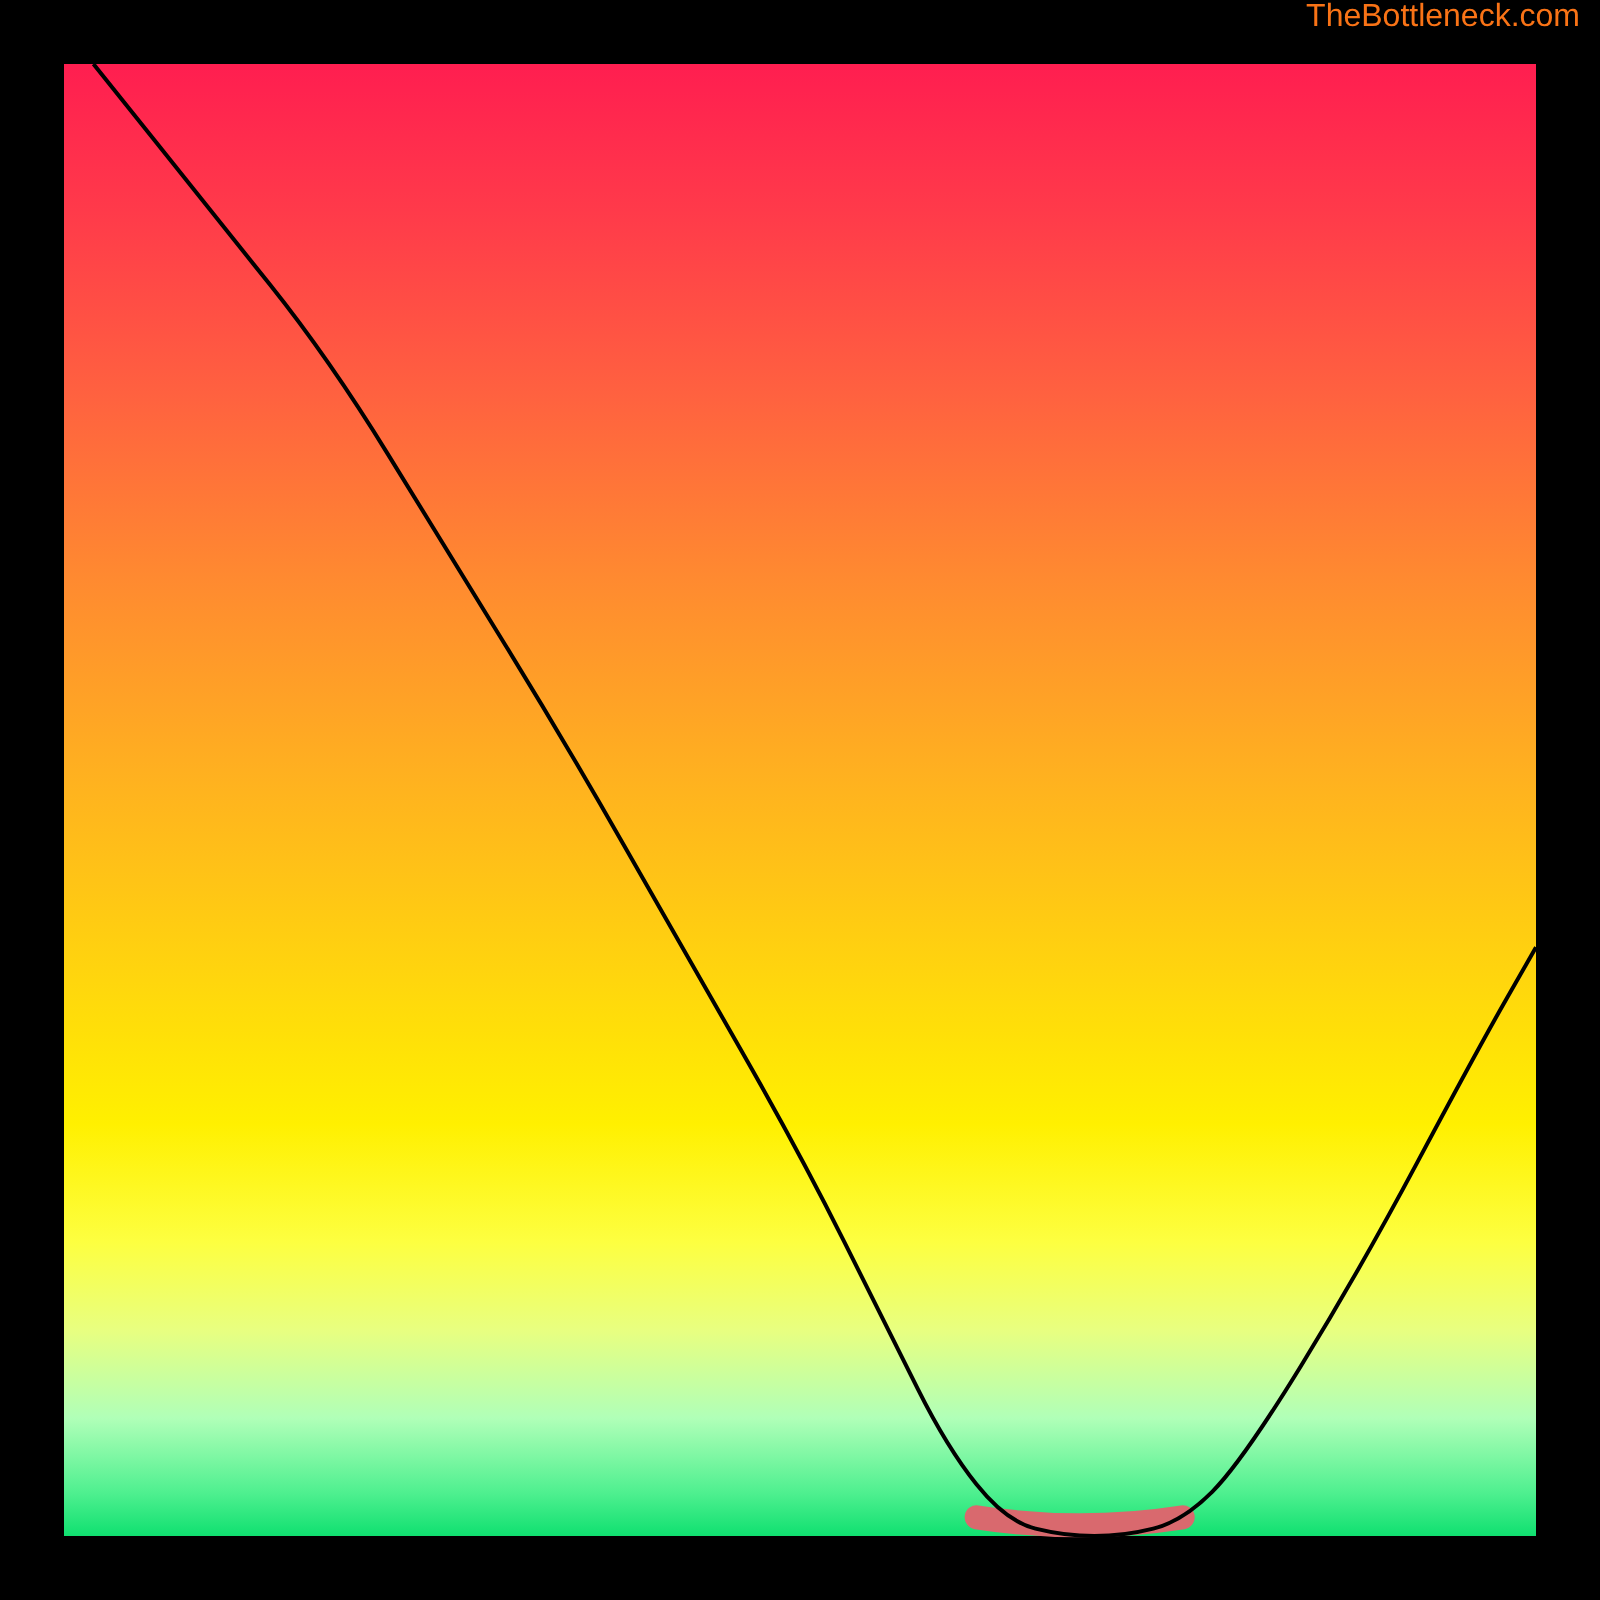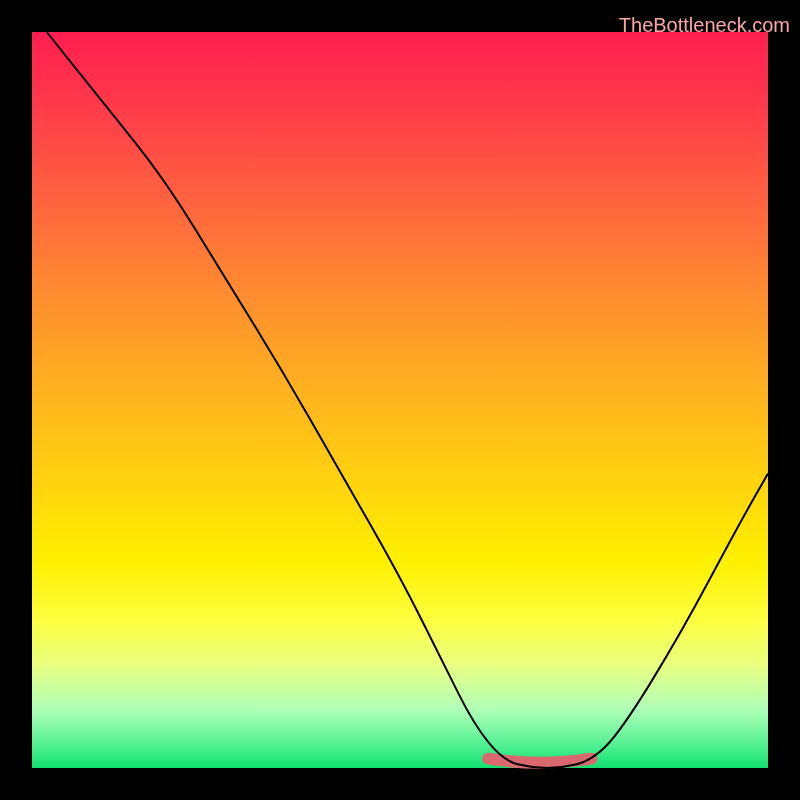--- a/index.html
+++ b/index.html
@@ -6,24 +6,24 @@
     margin: 0;
     padding: 0;
     width: 800px;
     height: 800px;
     background: #000;
     position: relative;
     font-family: Arial, sans-serif;
   }
   .watermark {
     position: absolute;
-    top: 14px;
+    top: 0;
     right: 10px;
-    color: #fca5a5;
-    font-size: 20px;
+    color: #f97316;
+    font-size: 16px;
     z-index: 10;
   }
   .plot-area {
     position: absolute;
     left: 32px;
     top: 32px;
     width: 736px;
     height: 736px;
     background: linear-gradient(to bottom,
       #ff1e50 0%,

